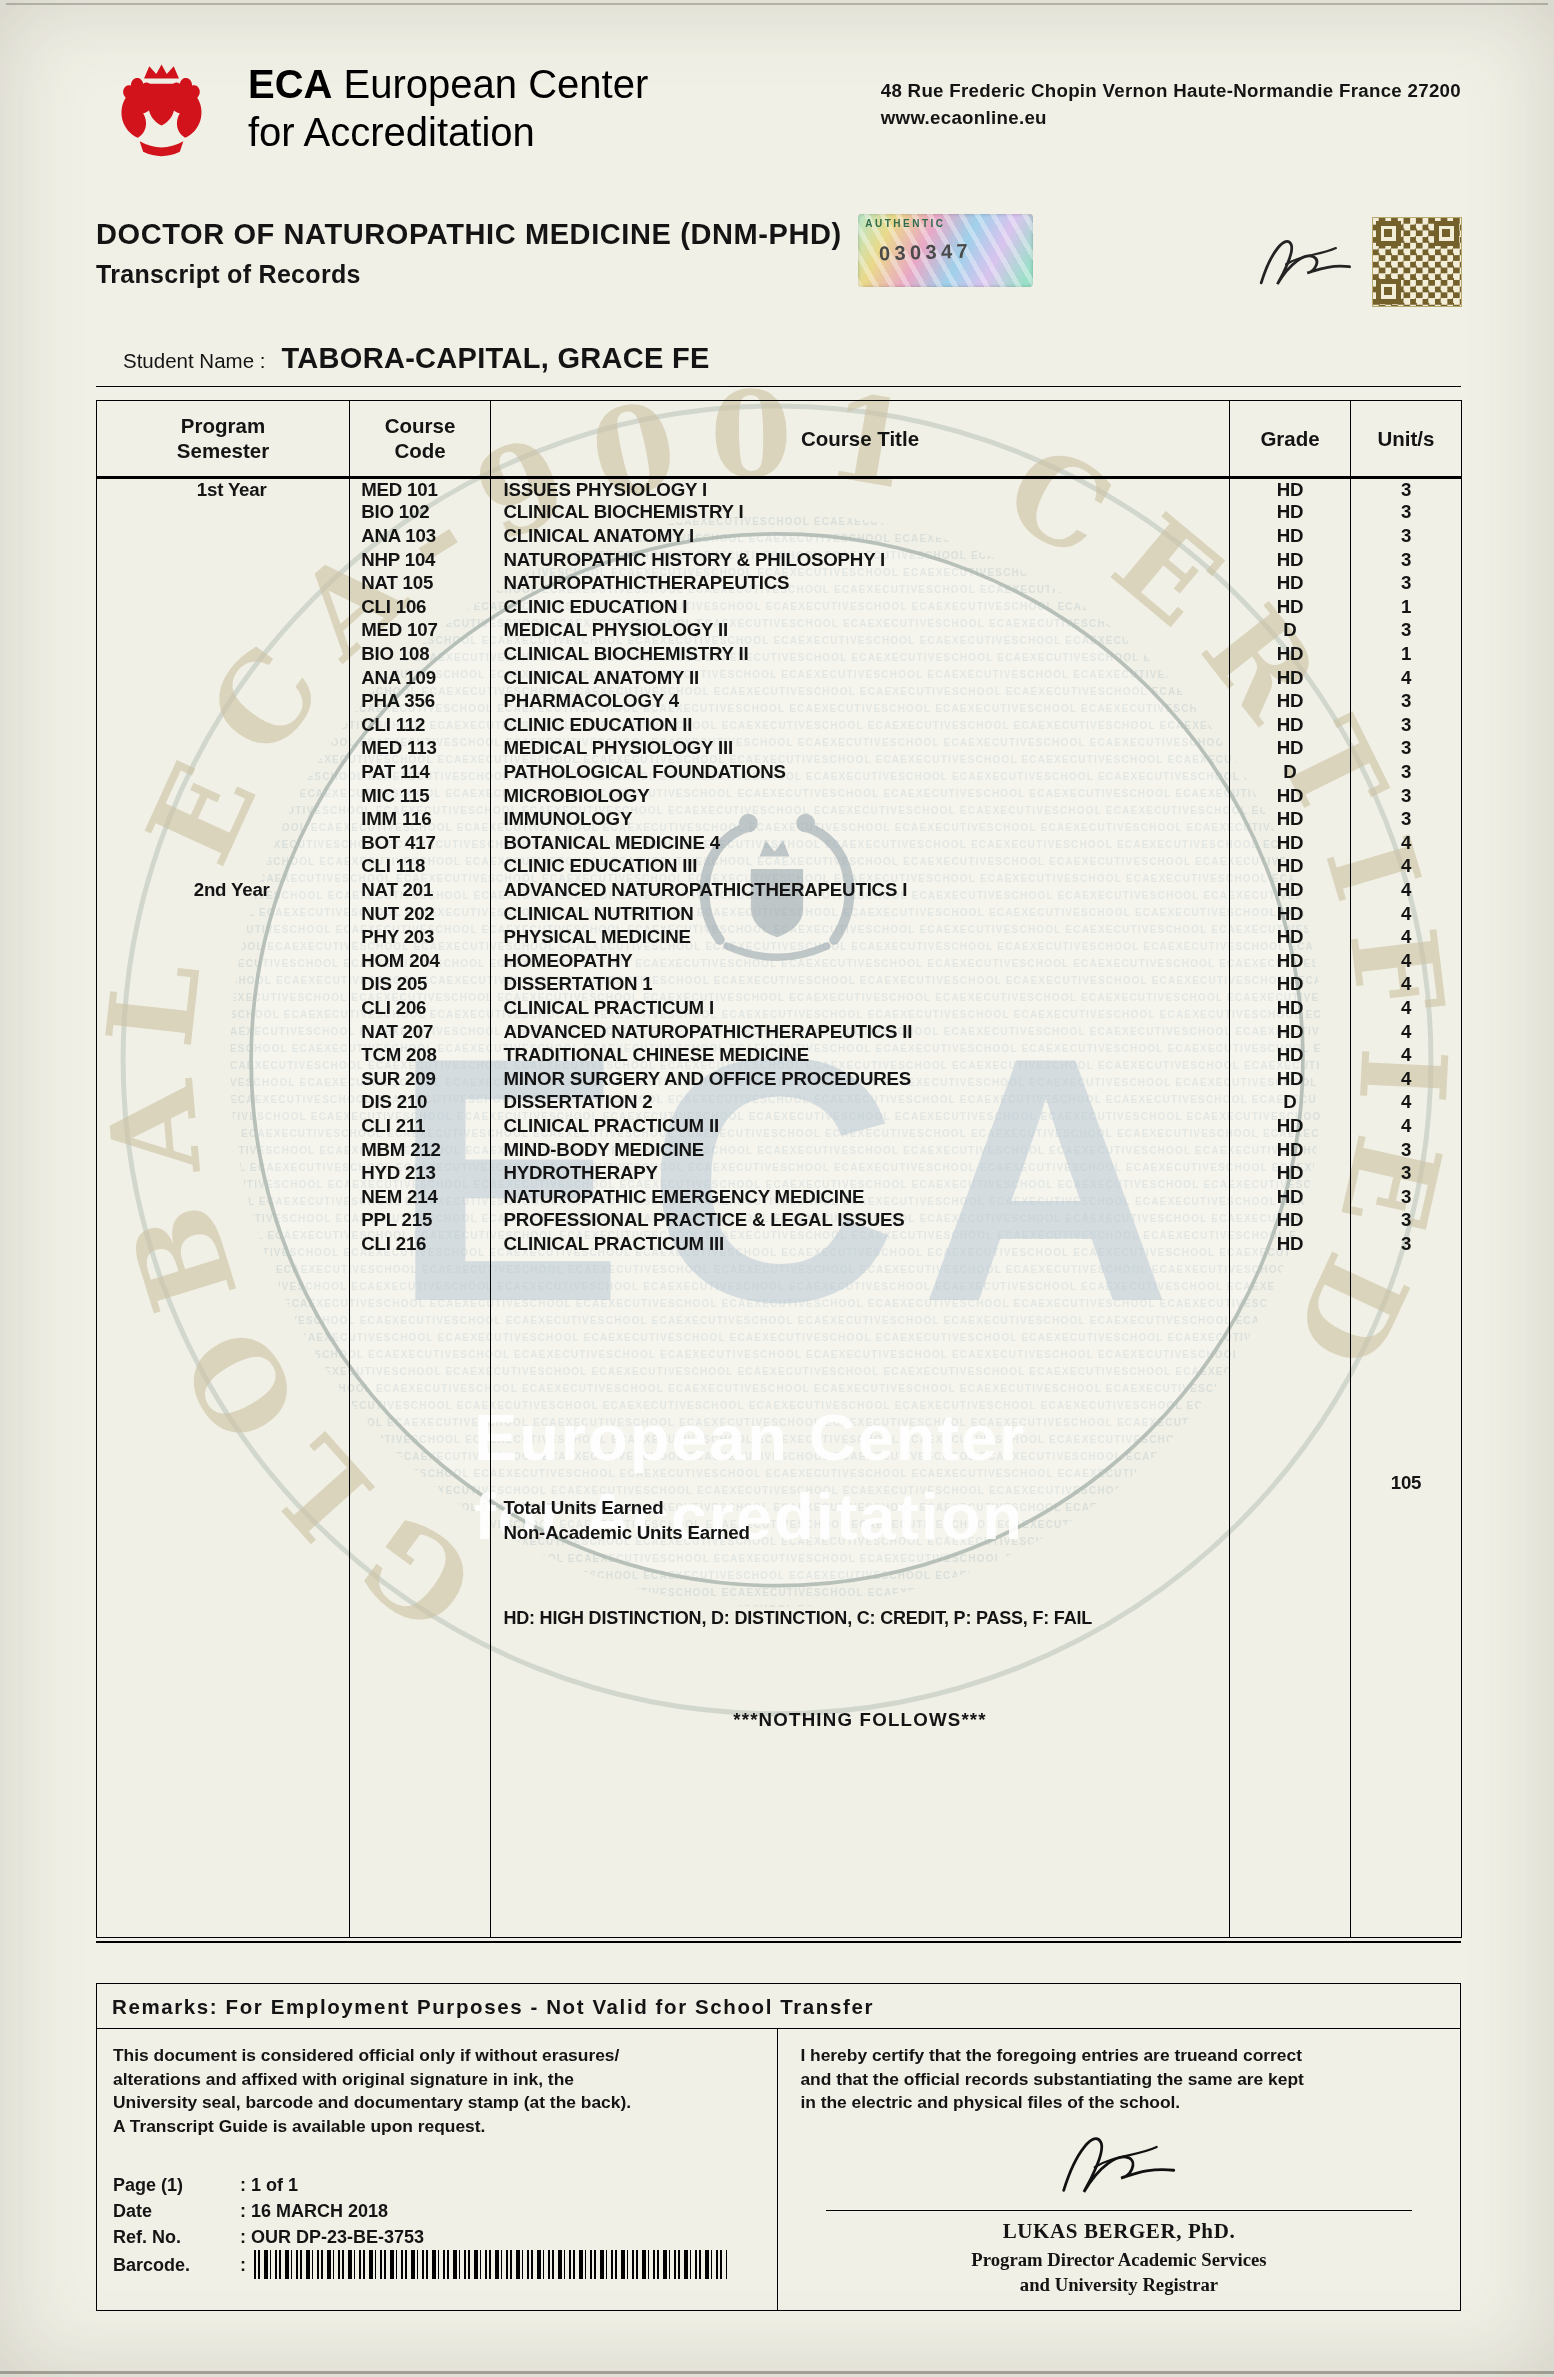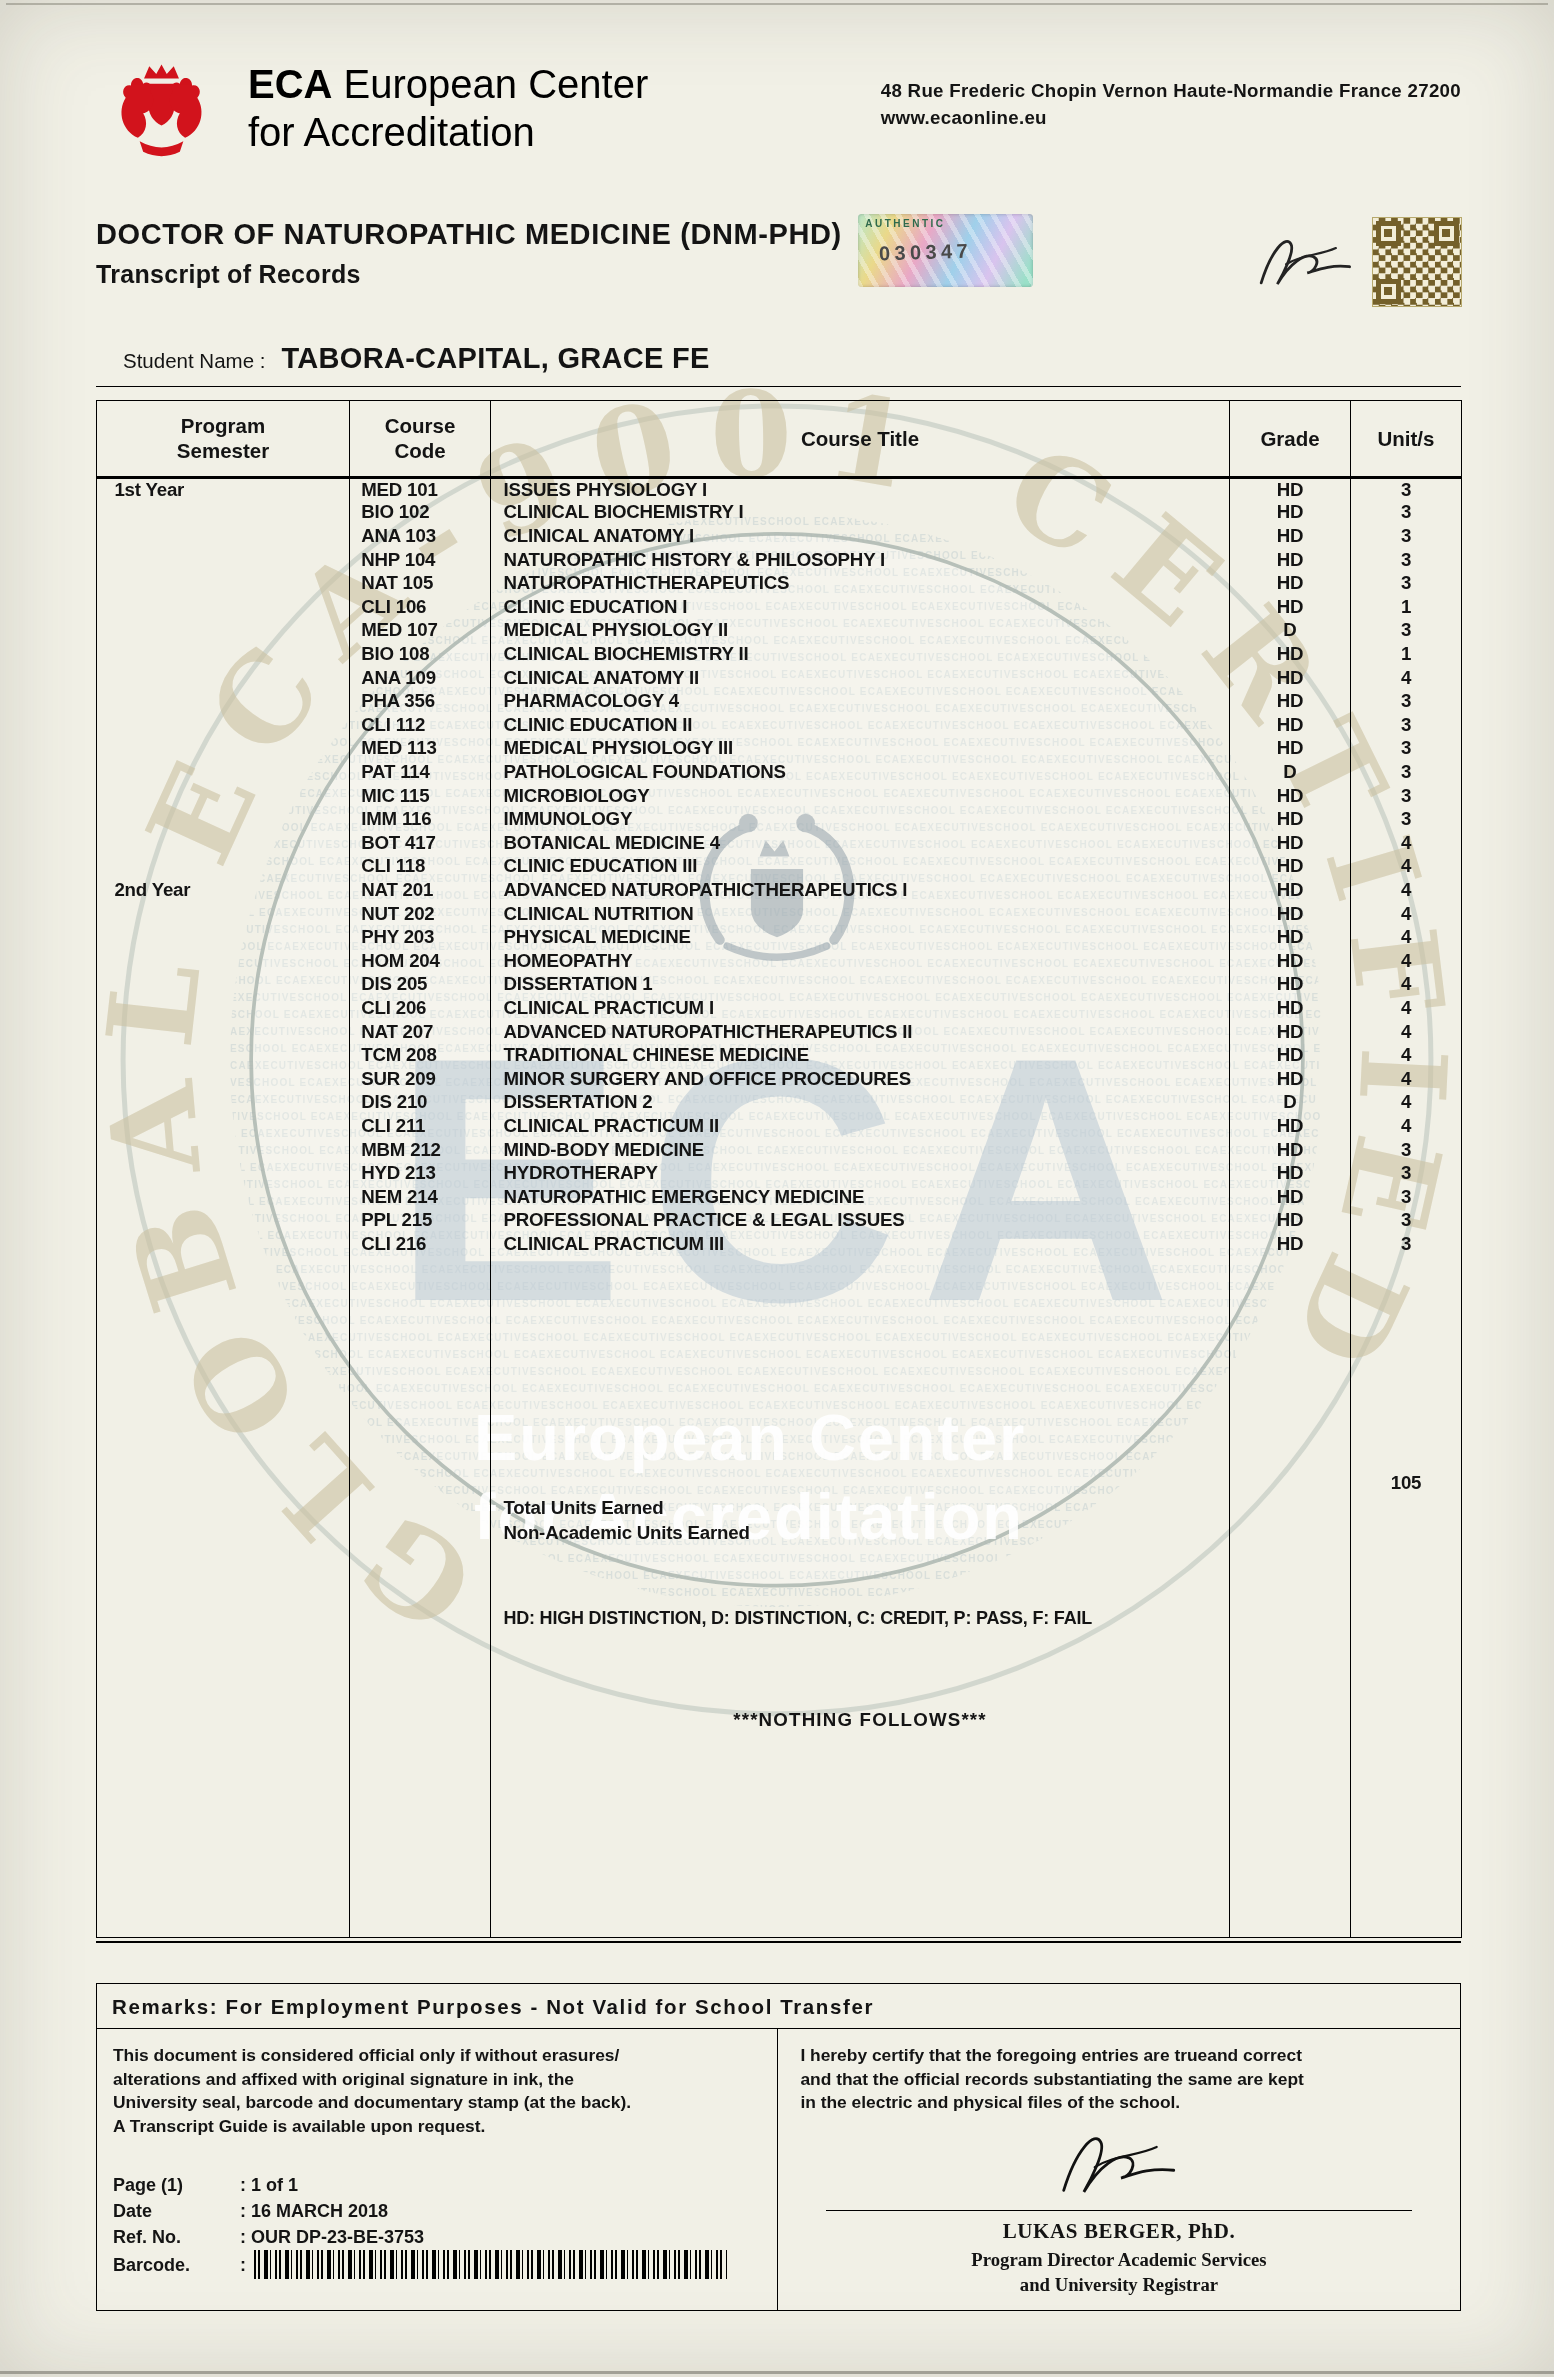--- a/index.html
+++ b/index.html
@@ -53,21 +53,21 @@
   .student-name { font-size:29px; font-weight:700; margin-left:16px; letter-spacing:0.3px; }
 
   .rule { border-top:1.9px solid #000; margin-top:11.2px; }
 
   table.courses { width:100%; border-collapse:collapse; table-layout:fixed; border:1.9px solid #000; margin-top:12.4px; background:transparent; }
   .courses col.c1{width:253px} .courses col.c2{width:141px} .courses col.c3{width:739px} .courses col.c4{width:121px} .courses col.c5{width:111px}
   .courses th { border-left:1.9px solid #000; border-bottom:3.7px solid #000; font-size:20.5px; font-weight:700;
                 height:77px; vertical-align:middle; text-align:center; white-space:pre-line; line-height:25px; }
   .courses td { border-left:1.9px solid #000; font-size:18.7px; font-weight:700; height:23.6px; padding:0;
                 vertical-align:middle; overflow:hidden; letter-spacing:-0.2px; }
-  .courses td.cell-sem   { padding-left:17.4px; }
+  .courses td.cell-sem   { padding-left:17.4px;text-align:center; }
   .courses td.cell-code  { padding-left:11.2px; }
   .courses td.cell-title { padding-left:12.4px; }
   .courses td.cell-grade { text-align:center; padding-left:0; }
   .courses td.cell-units { text-align:center; padding-left:0; }
   tr.sp350 td{height:215px} tr.sp100 td{height:60px} tr.sp130 td{height:77px} tr.sp320 td{height:205px} tr.r38 td{height:25px}
   td.nothing { text-align:center; letter-spacing:1.2px; padding-left:0 !important; }
   td.legendcell { font-size:18px; }
   .table-underline { height:5px; border-bottom:2.5px solid #000; }
 
   .footer-box { border:1.9px solid #000; margin-top:40px; }

